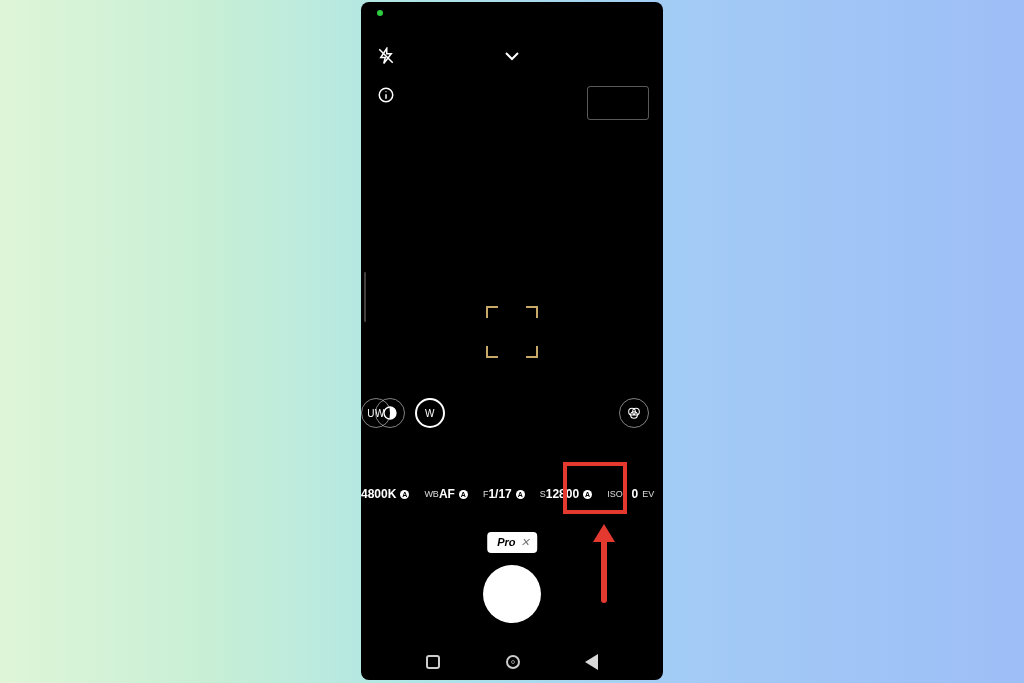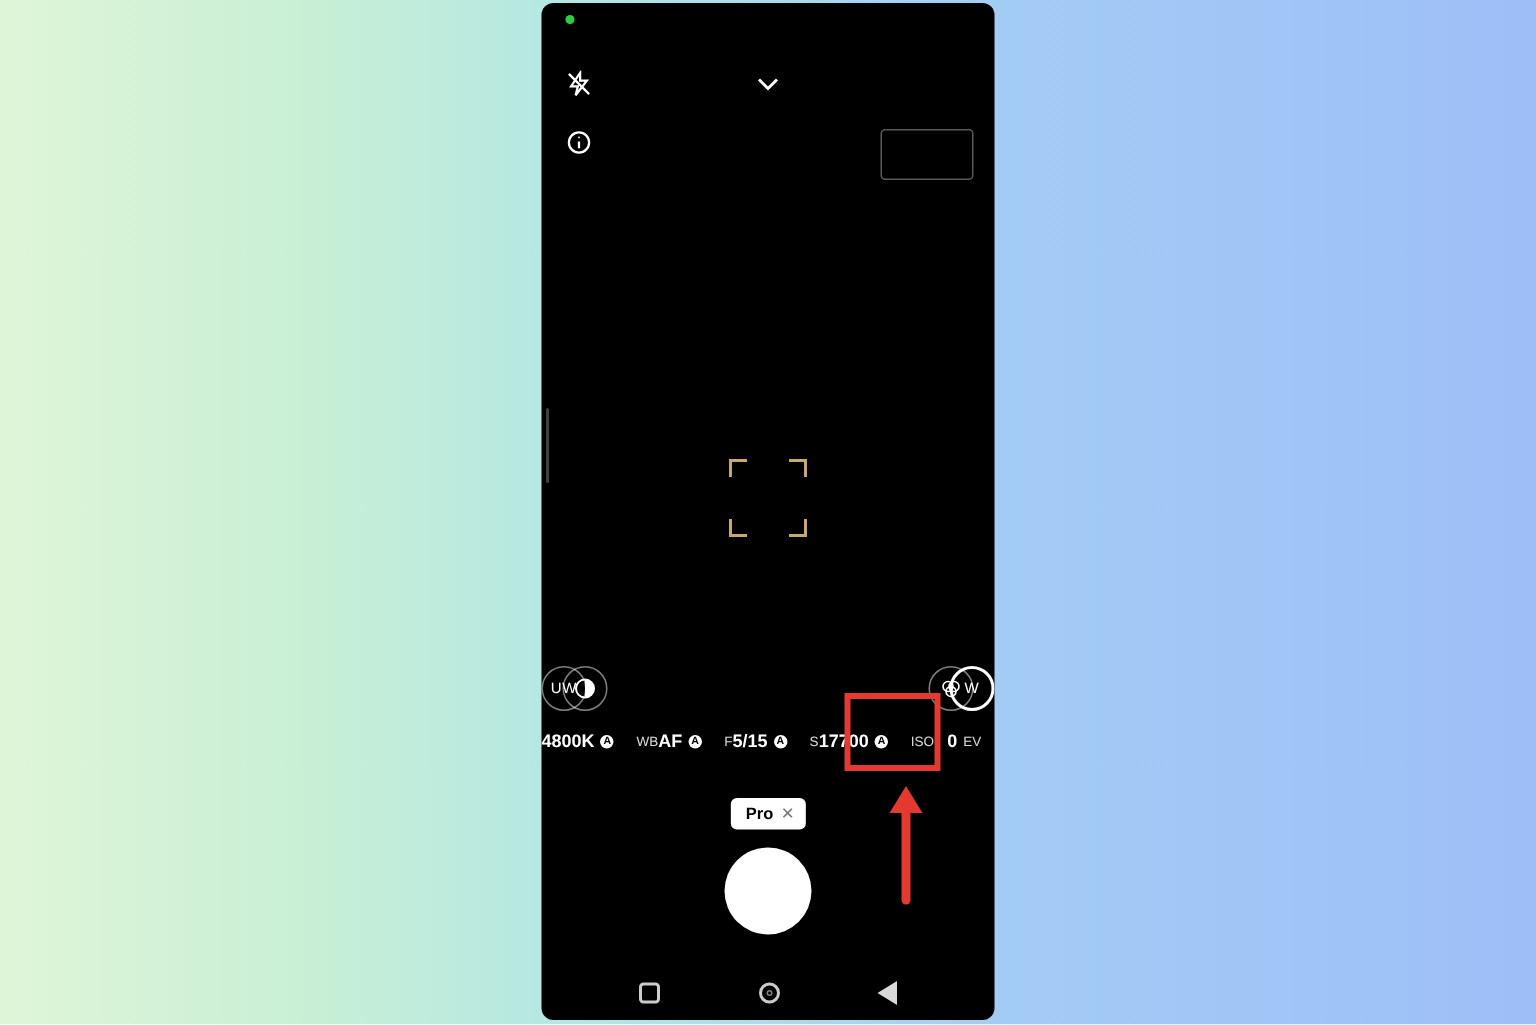--- a/index.html
+++ b/index.html
@@ -30,38 +30,38 @@
   .scroll-hint { position:absolute; left:3px; top:270px; width:2px; height:50px; background:rgba(255,255,255,.25); border-radius:2px; }
 
   .focus-box { position:absolute; left:50%; top:330px; transform:translate(-50%,-50%); width:52px; height:52px; }
   .fb-c { position:absolute; width:12px; height:12px; border:2px solid #c9a96a; }
   .fb-tl { top:0; left:0; border-right:none; border-bottom:none; }
   .fb-tr { top:0; right:0; border-left:none; border-bottom:none; }
   .fb-bl { bottom:0; left:0; border-right:none; border-top:none; }
   .fb-br { bottom:0; right:0; border-left:none; border-top:none; }
 
   
-  .circles-row { position:absolute; top:442px; left:0; right:0; display:flex; align-items:center; justify-content:space-between; gap:10px; }
+  .circles-row { position:absolute; top:396px; left:0; right:0; display:flex; align-items:center; justify-content:flex-start; gap:24px; }
   .circ { width:30px; height:30px; border:1px solid rgba(255,255,255,.5); border-radius:50%; display:flex; align-items:center; justify-content:center; font-size:10px; letter-spacing:.5px; }
   .circ.selected { border:2px solid #fff; }
   .side-left { position:absolute; left:14px; }
   .side-right { position:absolute; right:14px; }
 
   
   .params { position:absolute; top:464px; left:0; right:0; height:56px; display:flex; align-items:center; justify-content:space-around; }
   .param { flex:1; display:flex; flex-direction:row; align-items:center; justify-content:center; gap:4px; position:relative; }
   .param + .param::before { content:""; position:absolute; left:0; top:10px; bottom:10px; width:1px; background:rgba(255,255,255,.25); }
   .p-val { font-size:12px; font-weight:600; }
   .p-lab { font-size:9px; color:rgba(255,255,255,.85); display:flex; align-items:center; gap:15px; }
   .auto-dot { width:9px; height:9px; border-radius:50%; background:#fff; color:#000; font-size:7px; font-weight:700; display:inline-flex; align-items:center; justify-content:center; line-height:1; }
 
   .highlight-iso { position:absolute; border:4px solid #e3392f; width:64px; height:52px; top:460px; left:202px; pointer-events:none; }
   .arrow-annot { position:absolute; left:228px; top:520px; pointer-events:none; }
 
-  .mode-pill { position:absolute; top:530px; left:50%; transform:translateX(-50%); background:#fff; color:#000; font-size:11px; font-weight:600; padding:4px 7px 4px 10px; border-radius:4px; display:flex; align-items:flex-end; gap:5px; }
+  .mode-pill { position:absolute; top:530px; left:50%; transform:translateX(-50%); background:#fff; color:#000; font-size:11px; font-weight:600; padding:4px 7px 4px 10px; border-radius:4px; display:flex; align-items:flex-start; gap:5px;font-style:italic; }
   .mode-pill .x { font-size:11px; color:#777; font-weight:400; }
 
   .shutter { position:absolute; left:50%; top:592px; transform:translate(-50%,-50%); width:58px; height:58px; background:#fff; border-radius:50%; }
 
   
   .nav { position:absolute; bottom:10px; left:0; right:0; display:flex; justify-content:space-evenly; align-items:center; }
   .nav-sq { width:14px; height:14px; border:2px solid rgba(255,255,255,.8); border-radius:3px; }
   .nav-ci { width:14px; height:14px; border:2px solid rgba(255,255,255,.8); border-radius:50%; position:relative; }
   .nav-ci::after{content:"";position:absolute;inset:3px;border:1px solid rgba(255,255,255,.5);border-radius:50%;}
   .nav-tr { width:0;height:0;border-top:8px solid transparent;border-bottom:8px solid transparent;border-right:13px solid rgba(255,255,255,.85); }
@@ -139,28 +139,28 @@
           </span>
       </div>
       <div class="param">
         <span class="p-val">AF</span>
         <span class="p-lab">
             <span class="auto-dot">A</span>
             <span>F</span>
           </span>
       </div>
       <div class="param">
-        <span class="p-val">5/15</span>
+        <span class="p-val">1/17</span>
         <span class="p-lab">
             <span class="auto-dot">A</span>
             <span>S</span>
           </span>
       </div>
       <div class="param">
-        <span class="p-val">17700</span>
+        <span class="p-val">12800</span>
         <span class="p-lab">
             <span class="auto-dot">A</span>
             <span>ISO</span>
           </span>
       </div>
       <div class="param">
         <span class="p-val">0</span>
         <span class="p-lab">EV</span>
       </div>
     </div>

